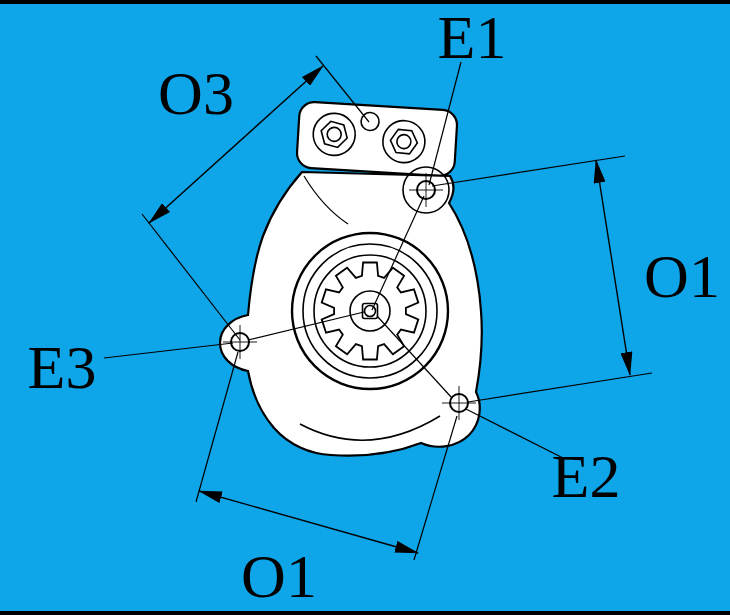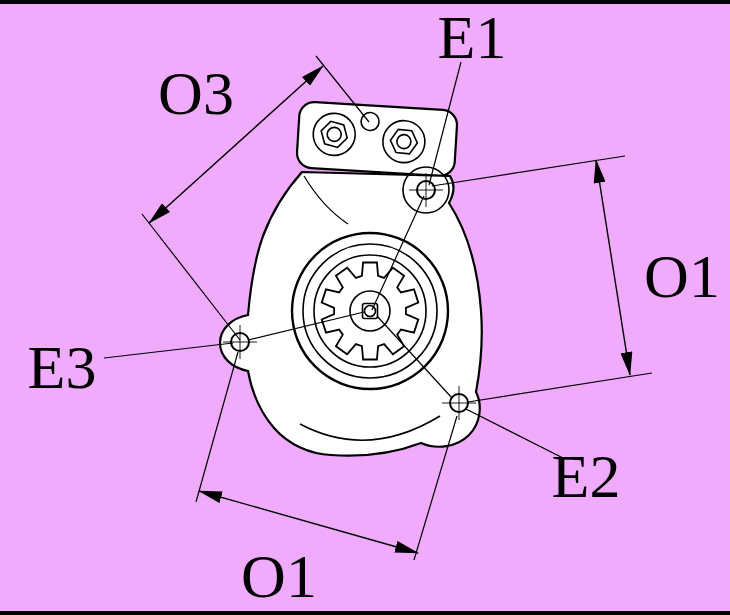--- a/index.html
+++ b/index.html
@@ -5,21 +5,21 @@
   html, body {
     margin: 0;
     padding: 0;
     background: #ffffff;
     font-family: "Liberation Serif", "DejaVu Serif", serif;
   }
   .page {
     position: relative;
     width: 730px;
     height: 615px;
-    background: #f0abfc;
+    background: #0ea5e9;
     overflow: hidden;
   }
   svg { display: block; }
   .outline   { fill: #ffffff; stroke: #000000; stroke-width: 2.2; }
   .thick     { fill: none; stroke: #000000; stroke-width: 2.4; }
   .med       { fill: none; stroke: #000000; stroke-width: 1.6; }
   .thin      { fill: none; stroke: #000000; stroke-width: 1.2; }
   .dim       { fill: none; stroke: #000000; stroke-width: 1.4; }
   .tick      { fill: none; stroke: #000000; stroke-width: 0.9; }
   .holefill  { fill: #ffffff; stroke: #000000; stroke-width: 2; }

